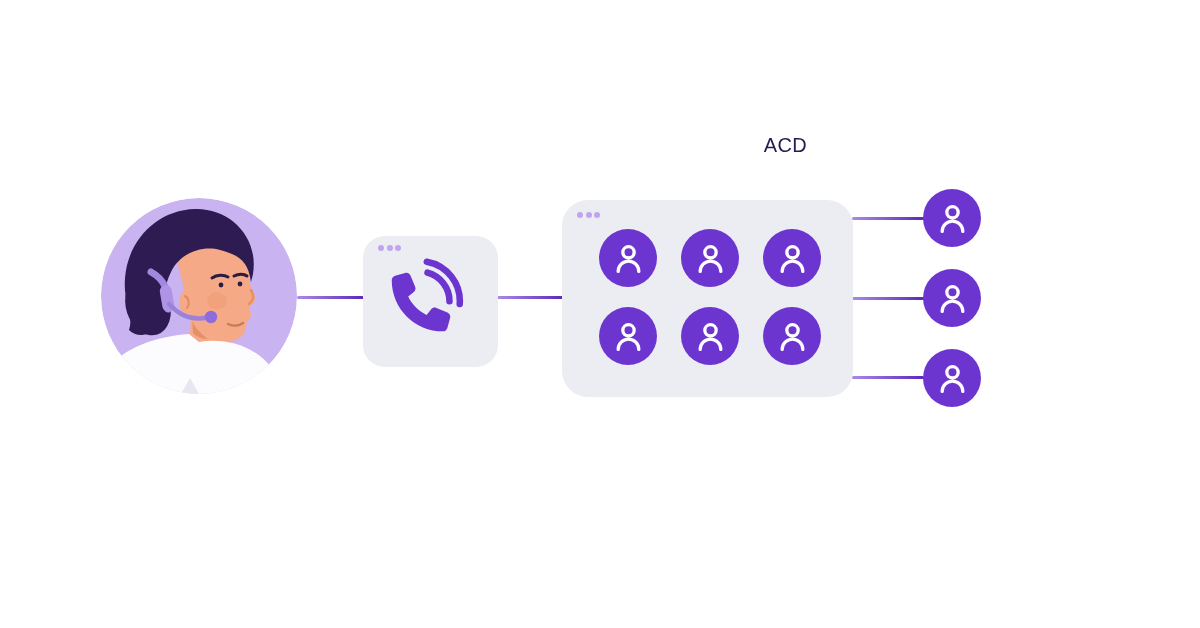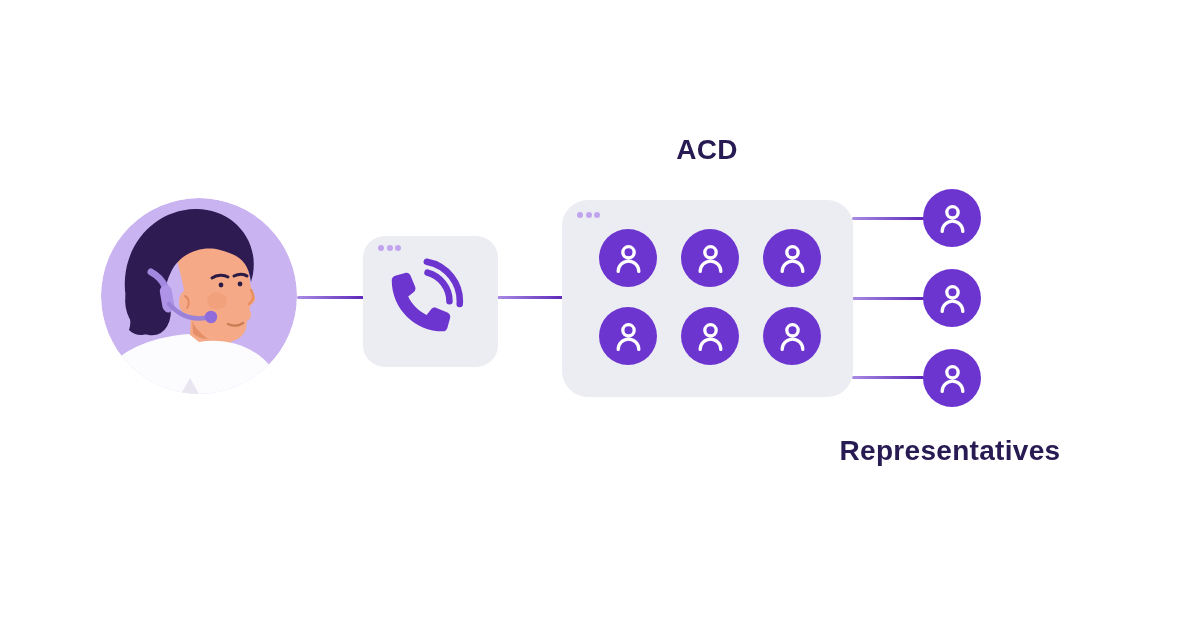--- a/index.html
+++ b/index.html
@@ -14,22 +14,22 @@
     --skin:#F5A987;
     --shirt:#FCFBFE;
     --headset:#9B7FDB;
     --person-icon:#FFFFFF;
   }
   *{margin:0;padding:0;box-sizing:border-box;}
   html,body{width:1200px;height:628px;background:#ffffff;overflow:hidden;
     font-family:"Liberation Sans","DejaVu Sans",sans-serif;}
   .stage{position:relative;width:1200px;height:628px;background:#ffffff;}
 
-  .label{position:absolute;color:var(--label-text);font-weight:700;
-    font-size:28px;text-align:center;letter-spacing:0.3px;}
+  .label{position:absolute;color:var(--label-text);font-weight:400;
+    font-size:20px;text-align:right;letter-spacing:0.3px;}
   .callers-label{left:92px;top:433px;width:200px;}
   .acd-title{left:607px;top:134px;width:200px;}
   .reps-label{left:800px;top:435px;width:300px;}
 
   .caller{position:absolute;left:101px;top:198px;width:196px;height:196px;}
 
   .card{position:absolute;background:var(--card-bg);}
   .phone-card{left:363px;top:236px;width:135px;height:131px;border-radius:22px;}
   .acd-card{left:562px;top:200px;width:291px;height:197px;border-radius:26px;}
 
@@ -200,15 +200,14 @@
     </svg>
   </div>
 
   <div class="agent">
     <svg class="person" viewBox="0 0 32 32" aria-hidden="true">
       <circle cx="16" cy="10" r="5.5"></circle>
       <path d="M6 28.5 a10 10 0 0 1 20 0"></path>
     </svg>
   </div>
 </div>
-  <div class="label reps-label">Representatives</div>
 
 </div>
 
 </body></html>

